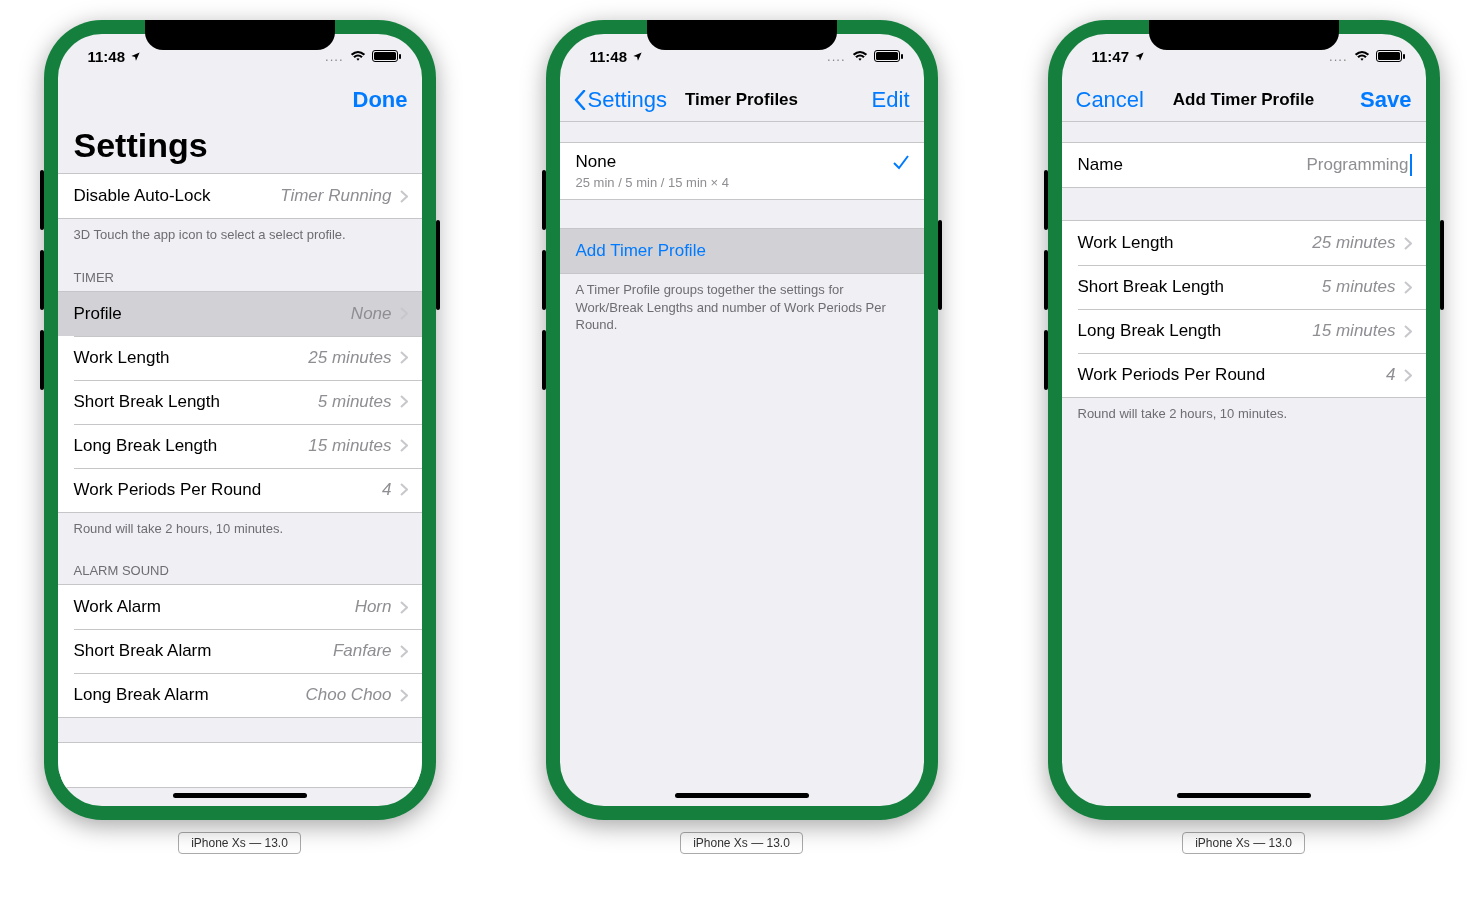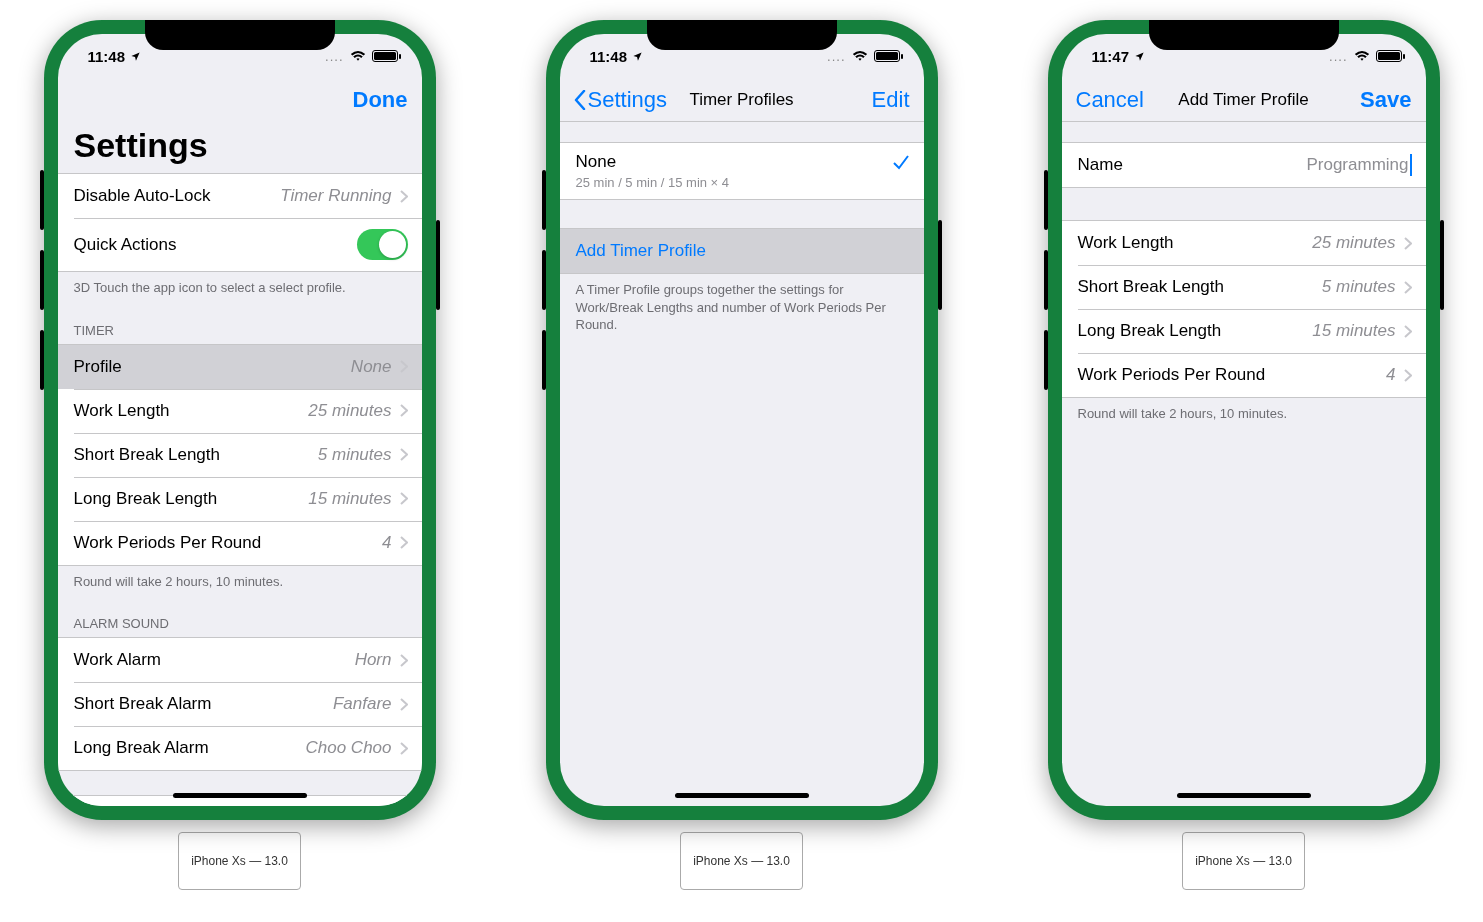--- a/index.html
+++ b/index.html
@@ -81,21 +81,21 @@
     align-items: center;
     justify-content: space-between;
     padding: 0 14px;
     border-bottom: 0.5px solid transparent;
     position: relative;
   }
   .nav-bar.with-border { border-bottom-color: #c6c6c8; }
   .nav-title {
     position: absolute; left: 0; right: 0;
     text-align: center;
-    font-size: 17px; font-weight: 400; color: #000;
+    font-size: 17px; font-weight: 700; color: #000;
     pointer-events: none;
   }
   .nav-btn {
     font-size: 22px; color: #007aff;
     display: flex; align-items: center; gap: 2px;
     cursor: pointer;
   }
   .nav-btn.bold { font-weight: 600; }
   .chev-left { width: 12px; height: 20px; }
 
@@ -175,21 +175,21 @@
   }
 
   .home-indicator {
     position: absolute; bottom: 8px; left: 50%; transform: translateX(-50%);
     width: 134px; height: 5px; background: #000; border-radius: 3px;
   }
 
   .device-label {
     margin: 12px auto 0 auto;
     width: fit-content;
-    padding: 21px 12px;
+    padding: 3px 12px;
     border: 1px solid #aaa;
     border-radius: 4px;
     font-size: 12px;
     color: #333;
     background: #fff;
   }
 
   .spacer-top { height: 20px; }
 </style>
 </head>
@@ -230,24 +230,20 @@
         <div class="cells">
           <div class="cell">
             <span class="label">Disable Auto-Lock</span>
             <div class="row-right">
               <span class="value">Timer Running</span>
               <svg class="chev" viewBox="0 0 8 13">
                   <path d="M1 1 L7 6.5 L1 12"></path>
                 </svg>
             </div>
           </div>
-          <div class="cell">
-            <span class="label">Quick Actions</span>
-            <div class="toggle"></div>
-          </div>
         </div>
         <div class="footer-text">3D Touch the app icon to select a select profile.</div>
 
         <div class="group-header">TIMER</div>
         <div class="cells">
           <div class="cell highlight">
             <span class="label">Profile</span>
             <div class="row-right">
               <span class="value">None</span>
               <svg class="chev" viewBox="0 0 8 13">

